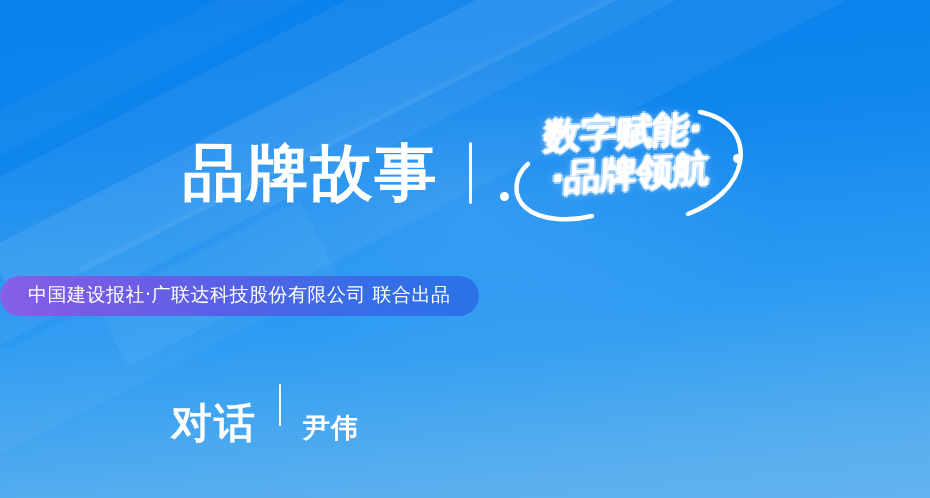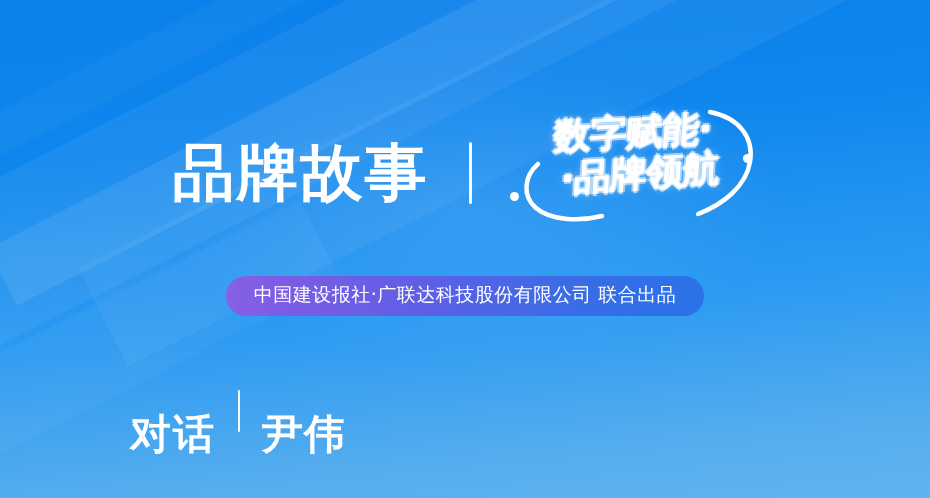--- a/index.html
+++ b/index.html
@@ -41,21 +41,21 @@
   }
 
   
   .headline-row {
     position: absolute;
     left: 0; right: 0;
     top: 118px;
     display: flex;
     align-items: center;
     justify-content: center;
-    gap: 10px;
+    gap: 0;
   }
   .main-title {
     font-family: "DejaVu Sans", "Liberation Sans", sans-serif;
     font-size: 62px;
     font-weight: 700;
     color: #ffffff;
     letter-spacing: 2px;
     line-height: 1;
     white-space: nowrap;
   }
@@ -134,21 +134,20 @@
     text-indent: 8px;
     white-space: nowrap;
   }
 
   
   .badge-row {
     position: absolute;
     left: 0; right: 0;
     top: 276px;
     display: flex;
-    justify-content: center;
     border-radius: 14px;
   }
   .badge {
     display: inline-block;
     padding: 7px 28px 9px 28px;
     border-radius: 22px;
     background: linear-gradient(90deg, #8760e6 0%, #7a5ce4 14%, #5a60e6 45%, #3a6ce6 72%, #2a72e8 100%);
     color: #ffffff;
     font-family: "DejaVu Sans", "Liberation Sans", sans-serif;
     font-size: 19px;
@@ -167,33 +166,34 @@
     align-items: baseline;
   }
   .dialogue-label {
     font-family: "DejaVu Sans", "Liberation Sans", sans-serif;
     font-size: 41px;
     font-weight: 700;
     color: #ffffff;
     letter-spacing: 2px;
     line-height: 1;
     white-space: nowrap;
+    margin-left: 41px;
   }
   .dialogue-divider {
     width: 2px;
     height: 42px;
     background: #ffffff;
     margin: 0 22px;
     align-self: center;
     opacity: 0.95;
     border-radius: 2px;
   }
   .guest-name {
     font-family: "DejaVu Sans", "Liberation Sans", sans-serif;
-    font-size: 41px;
+    font-size: 27px;
     font-weight: 700;
     color: #ffffff;
     letter-spacing: 1px;
     line-height: 1;
     white-space: nowrap;
     margin-top: 48px;
   }
   .guest-role {
     font-family: "DejaVu Sans", "Liberation Sans", sans-serif;
     font-size: 25px;

